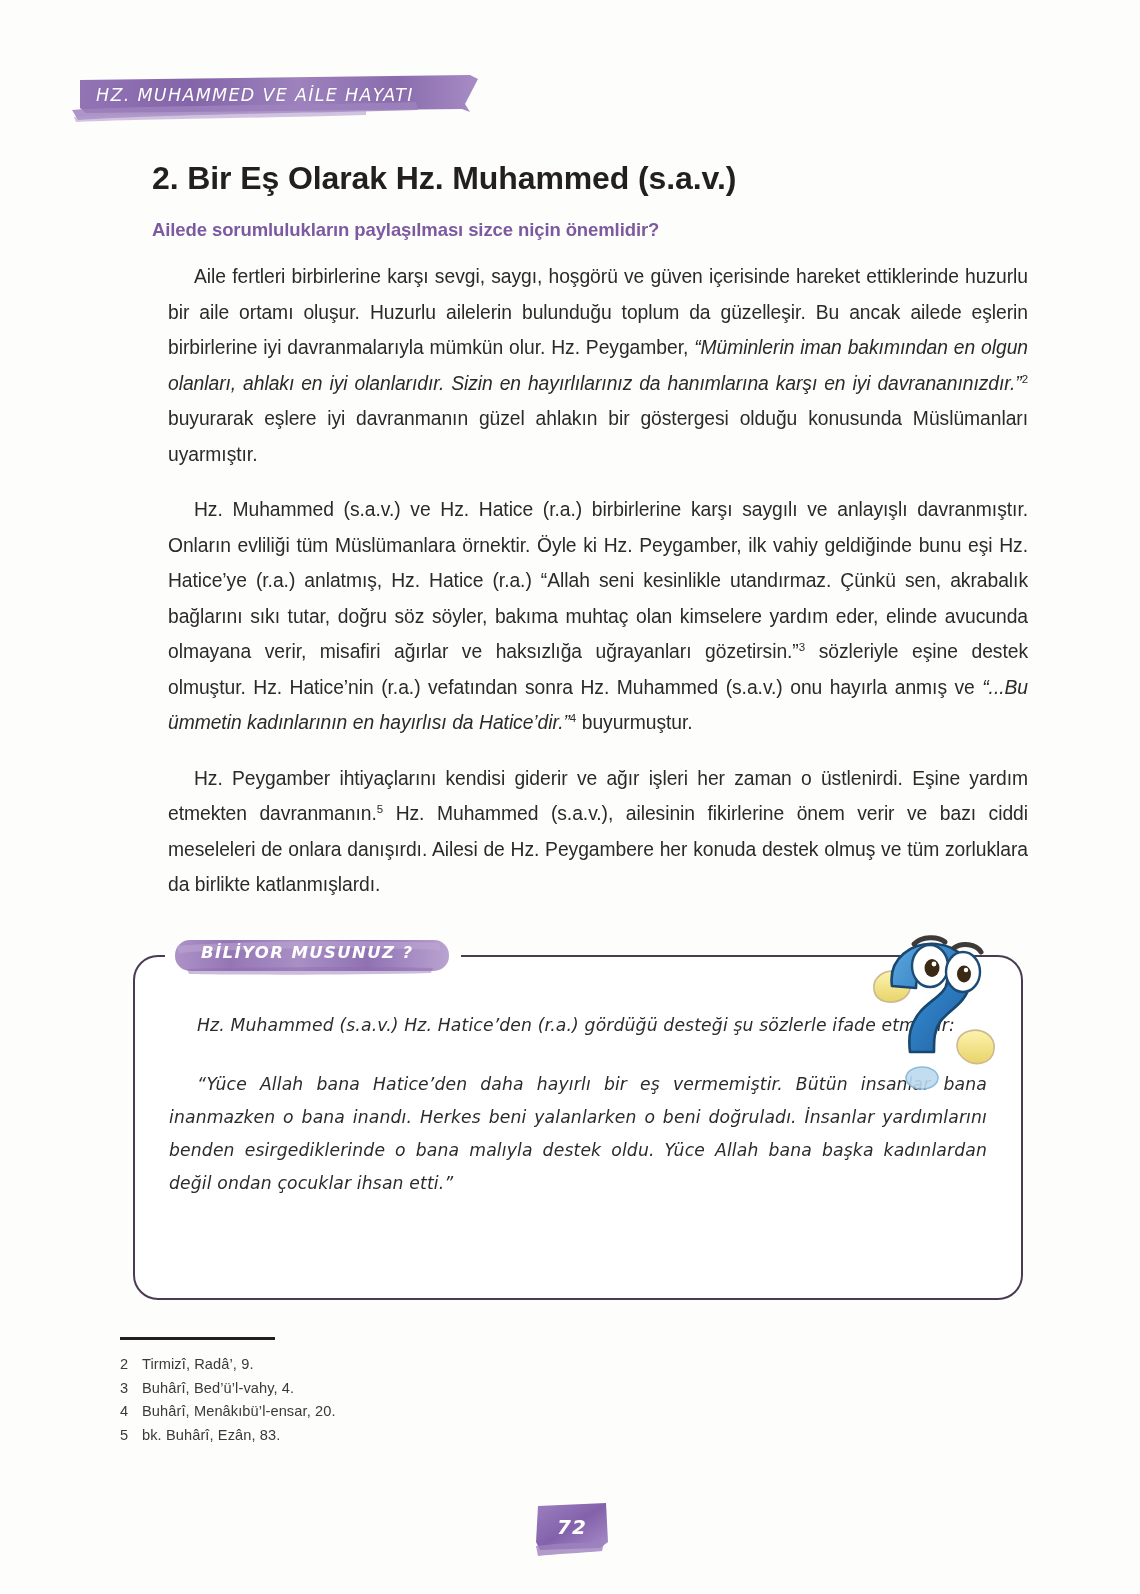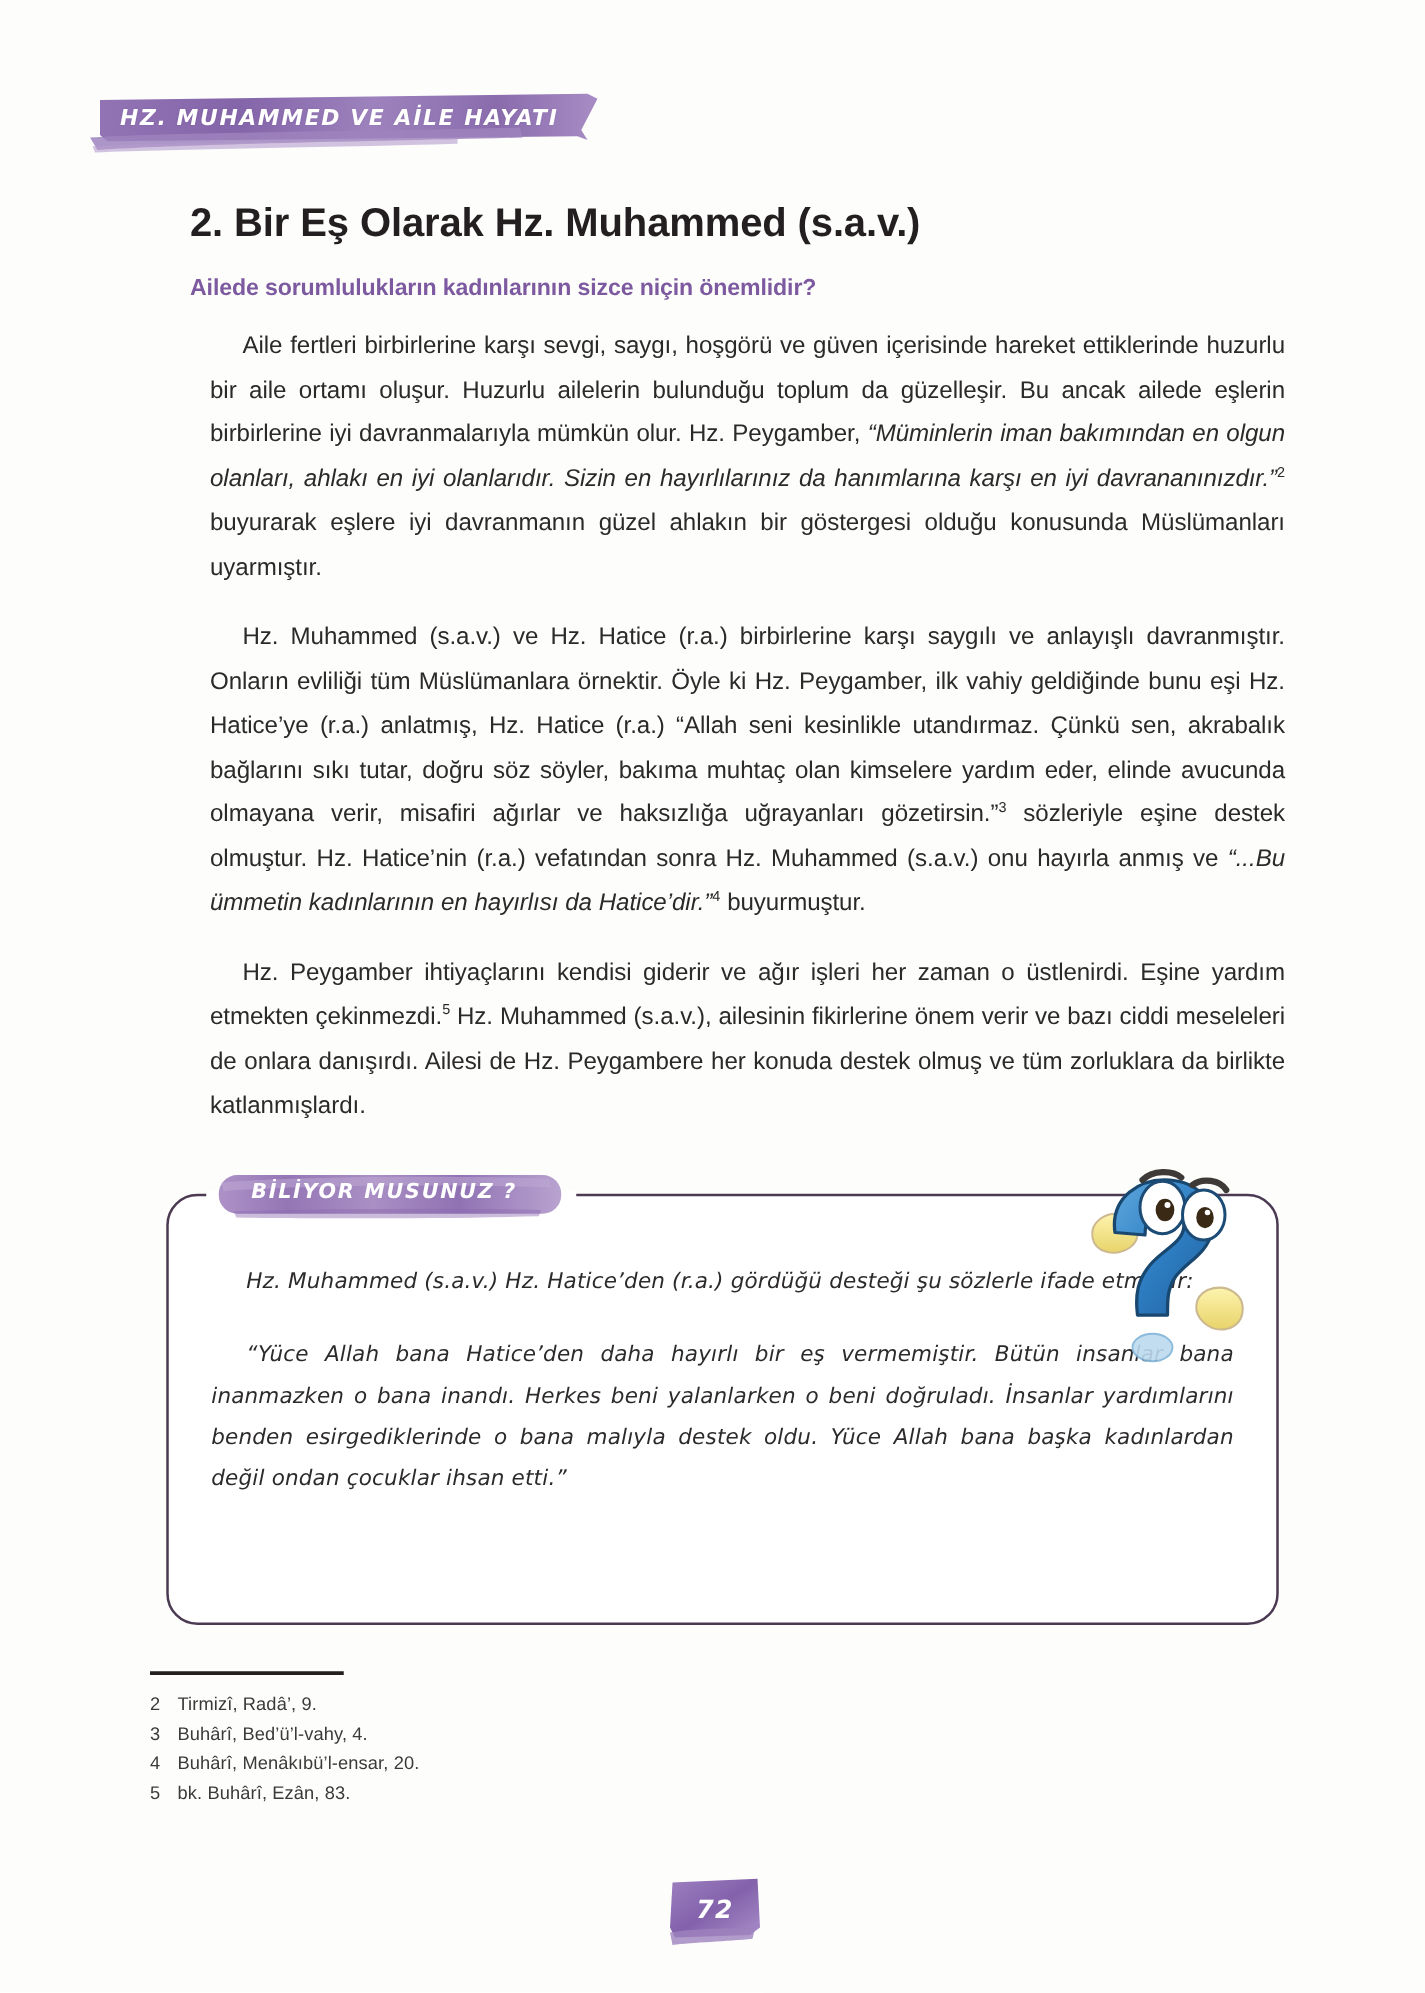--- a/index.html
+++ b/index.html
@@ -38,21 +38,21 @@
     top: 0;
     width: 100%;
     height: 100%;
   }
   .header-banner-text {
     position: absolute;
     left: 30px;
     top: 13px;
     font-family: "DejaVu Sans", sans-serif;
     font-style: italic;
-    font-weight: bold;
+    font-weight: normal;
     font-size: 17.5px;
     letter-spacing: 1.3px;
     color: #ffffff;
     white-space: nowrap;
     text-shadow: 0 0 1px rgba(90,60,120,.35);
   }
 
   
   .content {
     position: absolute;
@@ -251,27 +251,27 @@
       <path d="M6,38 C60,34 240,33 350,30 L352,38 C250,41 80,43 12,48 Z" fill="#9d82bd" opacity="0.85"></path>
       <path d="M8,45 C70,42 200,41 300,39 L300,43 C200,46 80,47 10,50 Z" fill="#b49ccd" opacity="0.6"></path>
     </svg>
     <div class="header-banner-text">HZ. MUHAMMED VE AİLE HAYATI</div>
   </div>
 
   <div class="content">
 
     <h1 class="section-title">2. Bir Eş Olarak Hz. Muhammed (s.a.v.)</h1>
 
-    <h2 class="question">Ailede sorumlulukların kadınlarının sizce niçin önemlidir?</h2>
+    <h2 class="question">Ailede sorumlulukların paylaşılması sizce niçin önemlidir?</h2>
 
     <p class="body"><span>Aile fertleri birbirlerine karşı sevgi, saygı, hoşgörü ve güven içerisinde hareket ettiklerinde huzurlu bir aile ortamı oluşur. Huzurlu ailelerin bulunduğu toplum da güzelleşir. Bu ancak ailede eşlerin birbirlerine iyi davranmalarıyla mümkün olur. Hz. Peygamber, </span><span class="quote-it">“Müminlerin iman bakımından en olgun olanları, ahlakı en iyi olanlarıdır. Sizin en hayırlılarınız da hanımlarına karşı en iyi davrananınızdır.”</span><sup class="fn">2</sup><span> buyurarak eşlere iyi davranmanın güzel ahlakın bir göstergesi olduğu konusunda Müslümanları uyarmıştır.</span></p>
 
     <p class="body tight"><span>Hz. Muhammed (s.a.v.) ve Hz. Hatice (r.a.) birbirlerine karşı saygılı ve anlayışlı davranmıştır. Onların evliliği tüm Müslümanlara örnektir. Öyle ki Hz. Peygamber, ilk vahiy geldiğinde bunu eşi Hz. Hatice’ye (r.a.) anlatmış, Hz. Hatice (r.a.) “Allah seni kesinlikle utandırmaz. Çünkü sen, akrabalık bağlarını sıkı tutar, doğru söz söyler, bakıma muhtaç olan kimselere yardım eder, elinde avucunda olmayana verir, misafiri ağırlar ve haksızlığa uğrayanları gözetirsin.”</span><sup class="fn">3</sup><span> sözleriyle eşine destek olmuştur. Hz. Hatice’nin (r.a.) vefatından sonra Hz. Muhammed (s.a.v.) onu hayırla anmış ve </span><span class="quote-it">“...Bu ümmetin kadınlarının en hayırlısı da Hatice’dir.”</span><sup class="fn">4</sup><span> buyurmuştur.</span></p>
 
-    <p class="body tight"><span>Hz. Peygamber ihtiyaçlarını kendisi giderir ve ağır işleri her zaman o üstlenirdi. Eşine yardım etmekten çekinmezdi.</span><sup class="fn">5</sup><span> Hz. Muhammed (s.a.v.), ailesinin fikirlerine önem verir ve bazı ciddi meseleleri de onlara danışırdı. Ailesi de Hz. Peygambere her konuda destek olmuş ve tüm zorluklara da birlikte katlanmışlardı.</span></p>
+    <p class="body tight"><span>Hz. Peygamber ihtiyaçlarını kendisi giderir ve ağır işleri her zaman o üstlenirdi. Eşine yardım etmekten davranmanın.</span><sup class="fn">5</sup><span> Hz. Muhammed (s.a.v.), ailesinin fikirlerine önem verir ve bazı ciddi meseleleri de onlara danışırdı. Ailesi de Hz. Peygambere her konuda destek olmuş ve tüm zorluklara da birlikte katlanmışlardı.</span></p>
 
   </div>
 
   <div class="didyouknow">
     <div class="label-mask"></div>
 
     <div class="didyouknow-label">
       <svg viewBox="0 0 290 50" preserveAspectRatio="none">
         <defs>
           <linearGradient id="lgrad" x1="0" y1="0" x2="1" y2="0">

